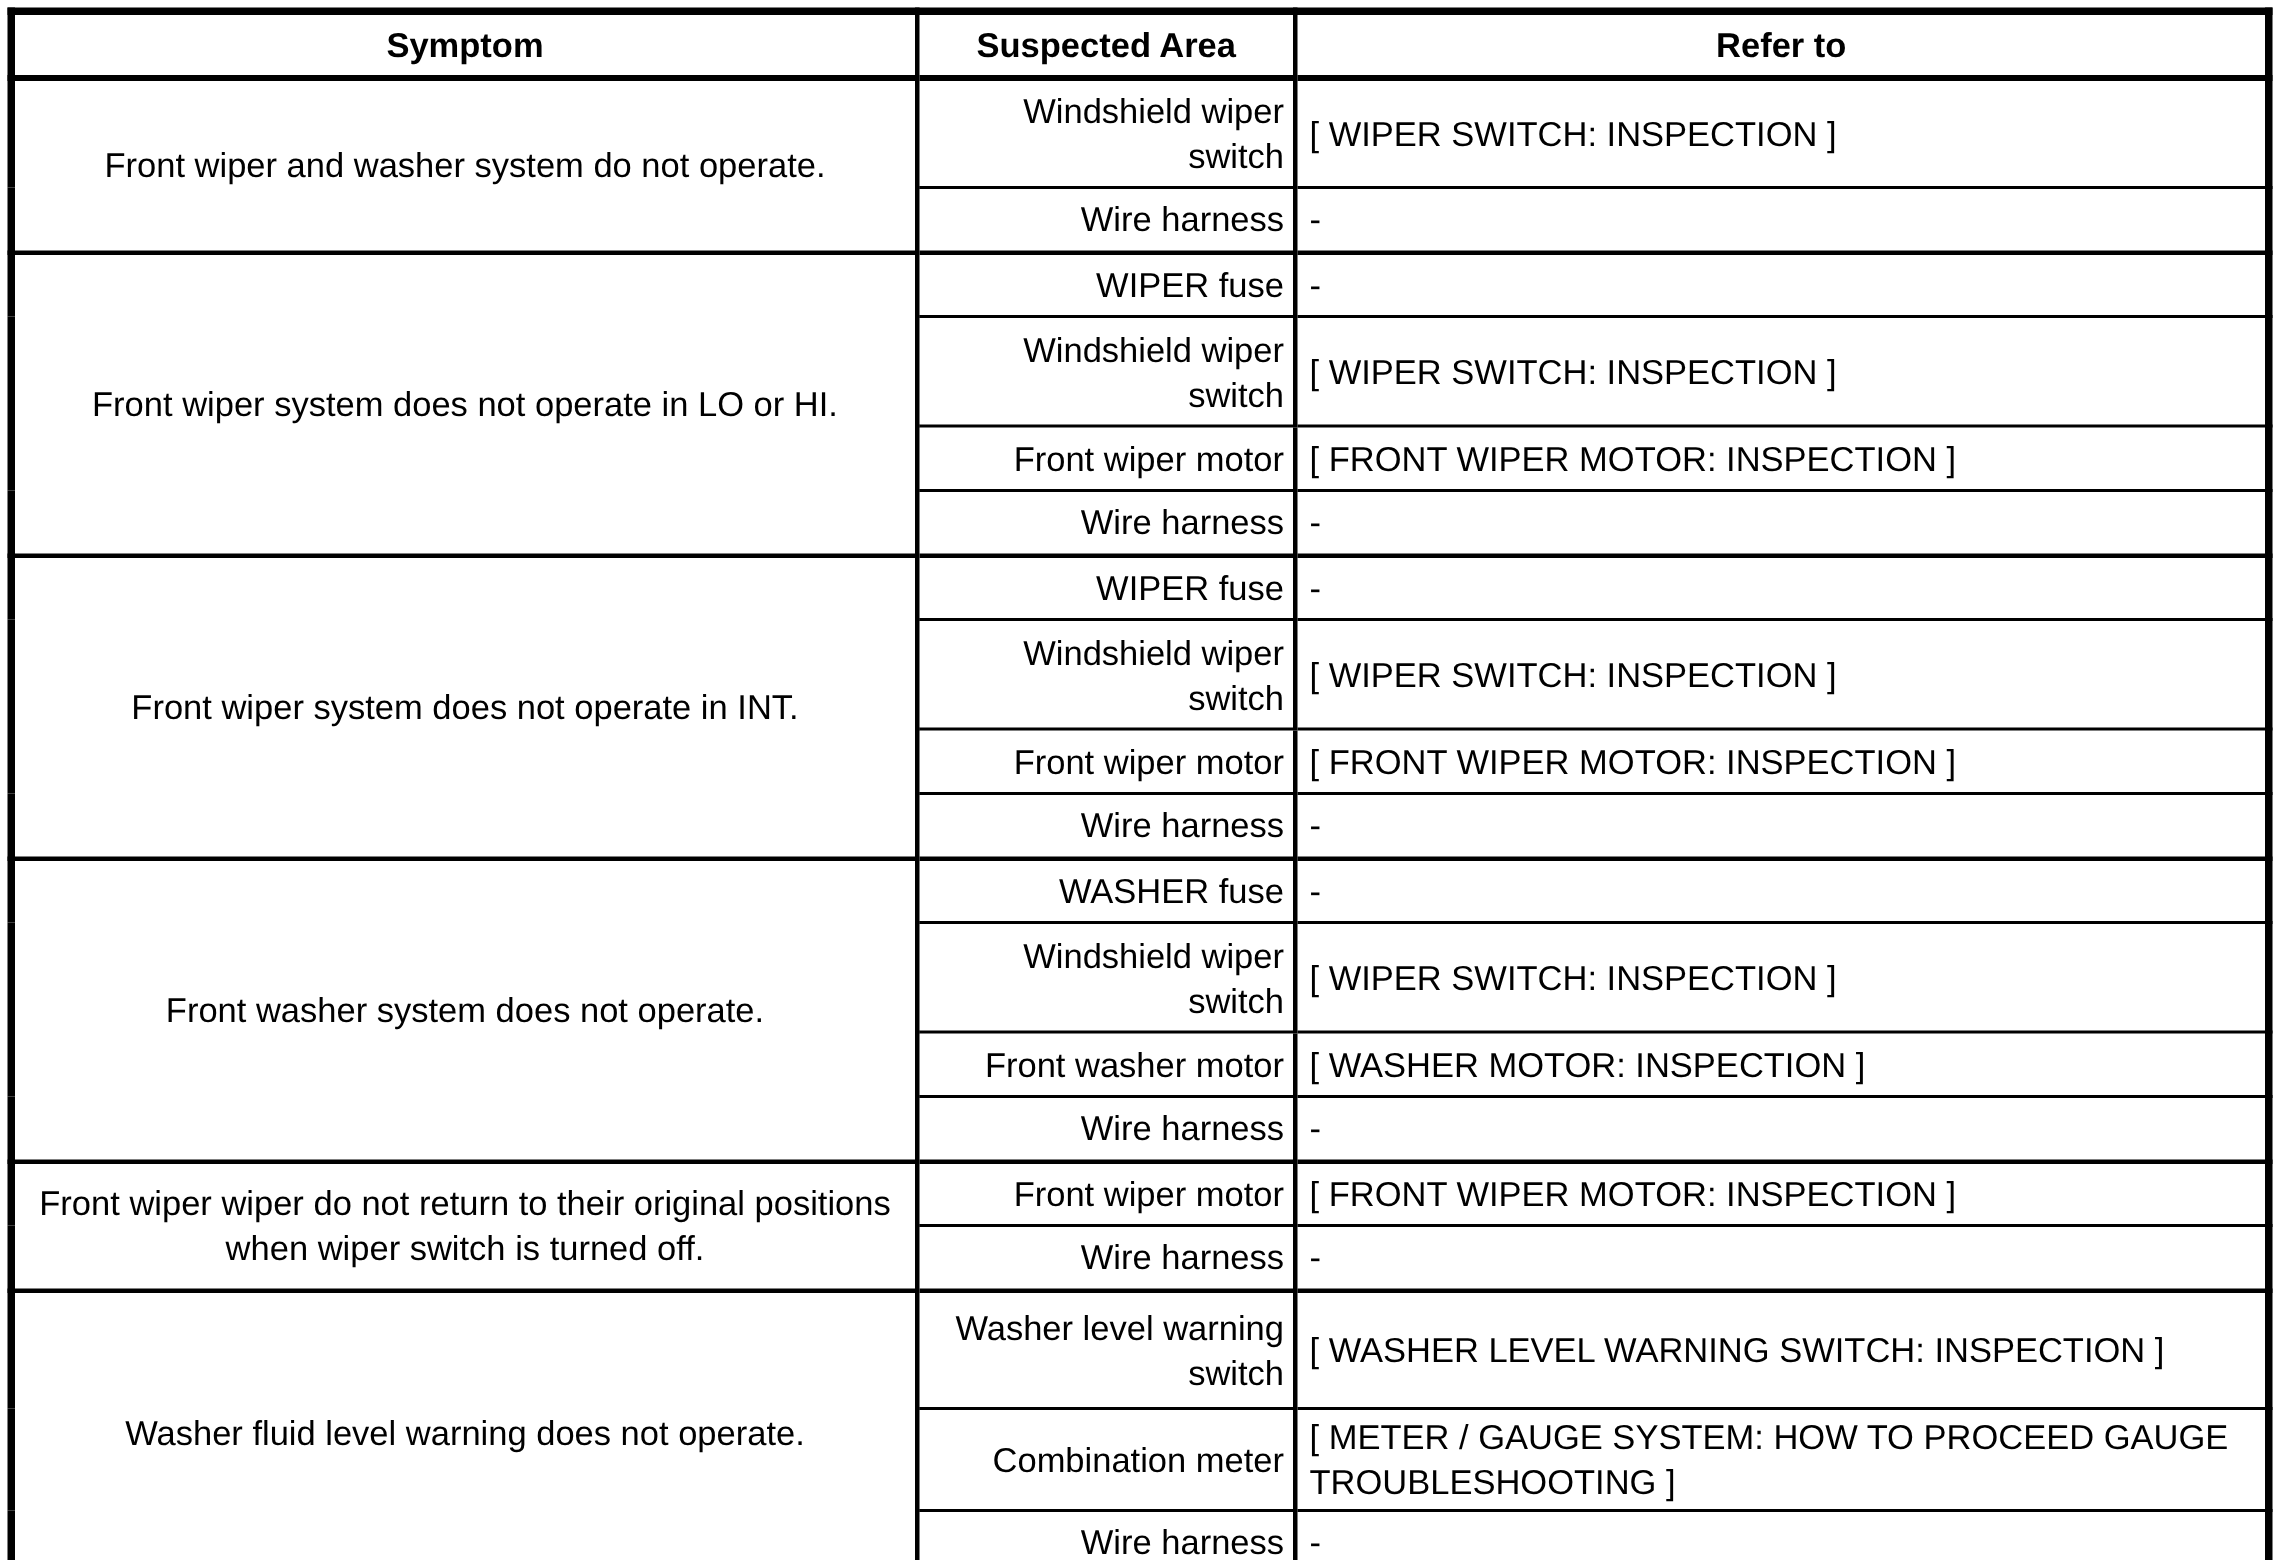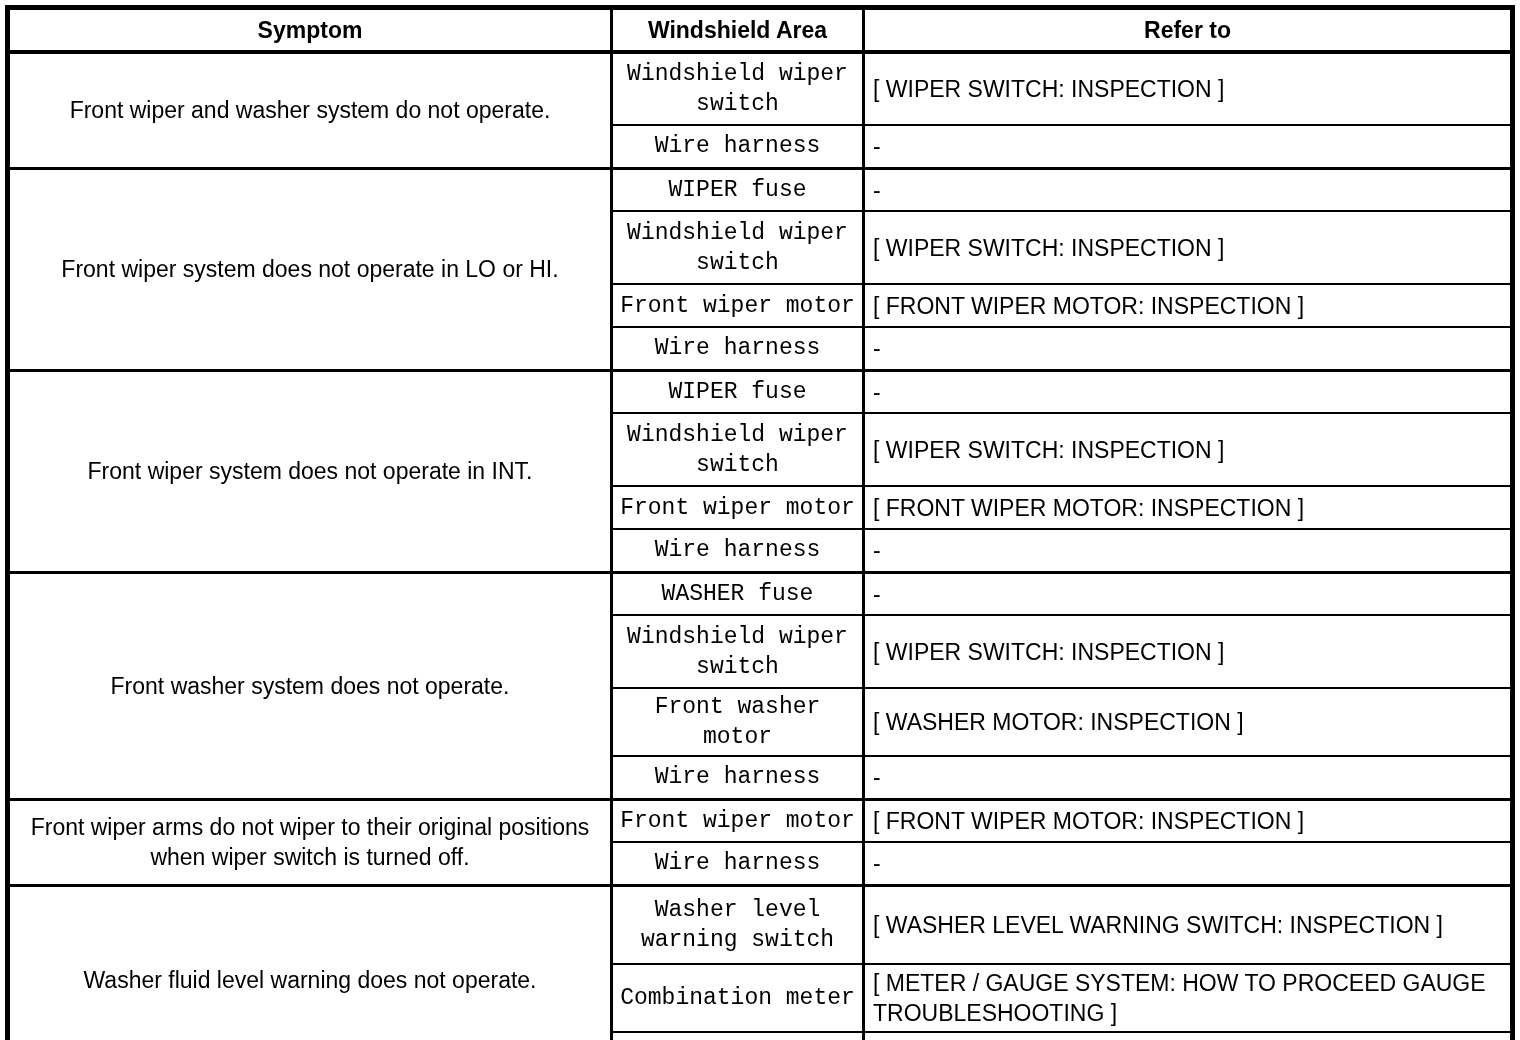--- a/index.html
+++ b/index.html
@@ -40,42 +40,42 @@
   }
   th {
     font-weight: bold;
     text-align: center;
     border-bottom: 4px solid #000;
     height: 36px;
     padding: 2px 4px;
   }
   tr.sec > td { border-top: 3px solid #000; }   
   td.symptom { text-align: center; }
-  td.area    { text-align: center; font-family: Liberation Mono, monospace; }
+  td.area    { text-align: right; }
   td.refer   { font-weight: normal; text-align: left; padding-left: 8px; }
 
   tr.h1 { height: 43px; }  
   tr.h2 { height: 73px; }  
   tr.ha { height: 79px; }
   tr.hb { height: 62px; }
 </style>
 </head>
 <body>
 
 <div class="page">
   <table class="trouble">
     <colgroup>
       <col class="c-symptom">
       <col class="c-area">
       <col class="c-refer">
     </colgroup>
     <thead>
       <tr>
         <th>Symptom</th>
-        <th>Windshield Area</th>
+        <th>Suspected Area</th>
         <th>Refer to</th>
       </tr>
     </thead>
     <tbody>
 
       <tr class="sec h2">
         <td class="symptom" rowspan="2">Front wiper and washer system do not operate.</td>
         <td class="area">Windshield wiper switch</td>
         <td class="refer">[ WIPER SWITCH: INSPECTION ]</td>
       </tr>
@@ -132,21 +132,21 @@
       <tr class="h1">
         <td class="area">Front washer motor</td>
         <td class="refer">[ WASHER MOTOR: INSPECTION ]</td>
       </tr>
       <tr class="h1">
         <td class="area">Wire harness</td>
         <td class="refer">-</td>
       </tr>
 
       <tr class="sec h1">
-        <td class="symptom" rowspan="2">Front wiper arms do not wiper to their original positions when wiper switch is turned off.</td>
+        <td class="symptom" rowspan="2">Front wiper wiper do not return to their original positions when wiper switch is turned off.</td>
         <td class="area">Front wiper motor</td>
         <td class="refer">[ FRONT WIPER MOTOR: INSPECTION ]</td>
       </tr>
       <tr class="h1">
         <td class="area">Wire harness</td>
         <td class="refer">-</td>
       </tr>
 
       <tr class="sec ha">
         <td class="symptom" rowspan="3">Washer fluid level warning does not operate.</td>

